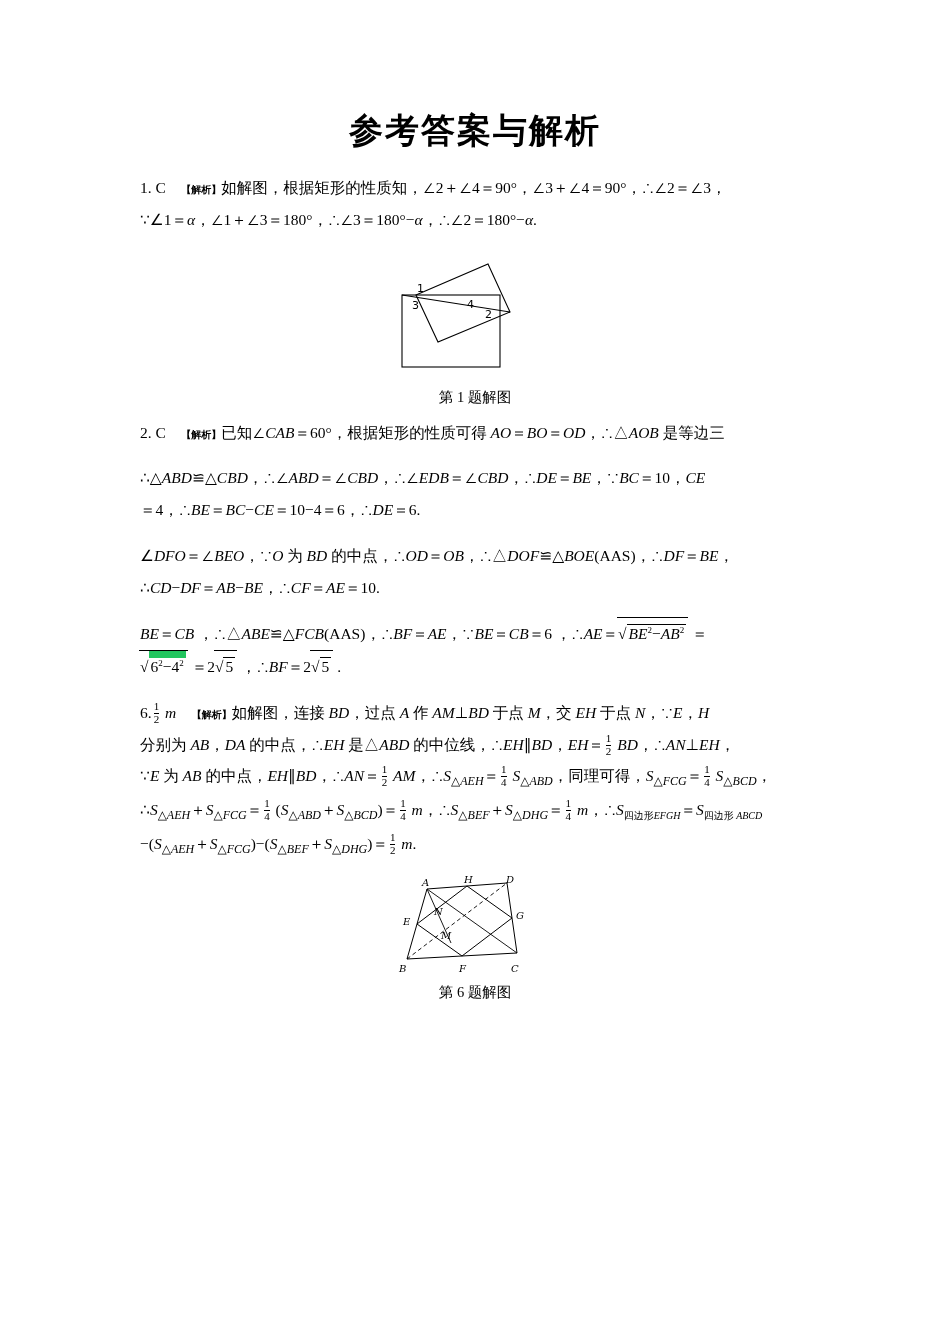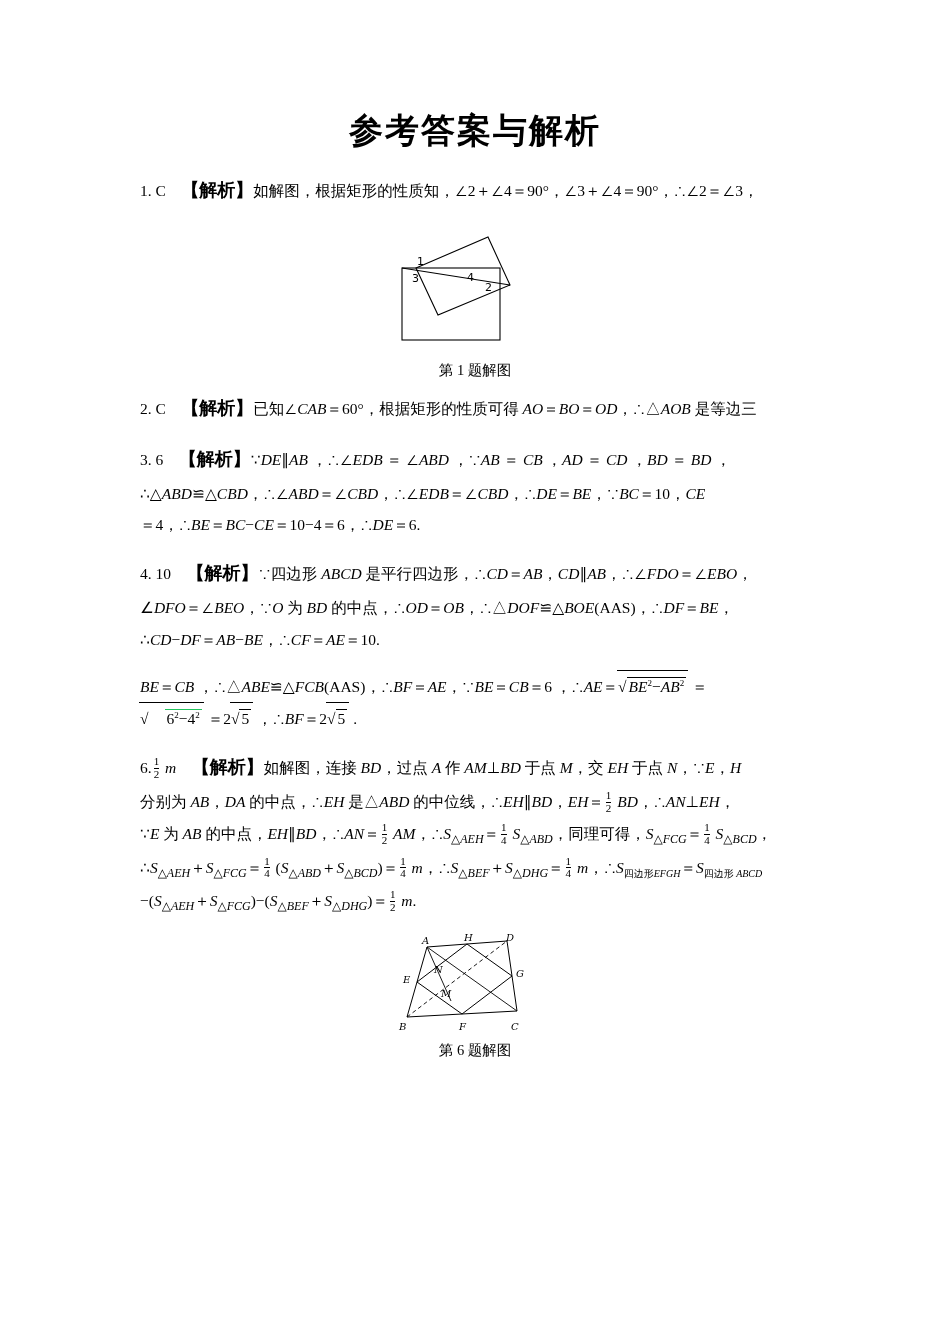--- a/index.html
+++ b/index.html
@@ -38,21 +38,21 @@
     line-height: 2.05;
     text-align: justify;
   }
   .num {
     font-family: "Liberation Serif", serif;
     margin-top: 8px;
   }
   .tag {
     font-family: "DejaVu Sans", sans-serif;
     font-weight: bold;
-    font-size: 18px;
+    font-size: 10px;
   }
   .it {
     font-style: italic;
   }
   .fig {
     text-align: center;
     margin: 6px 0 4px 0;
   }
   .fig-cap {
     text-align: center;
@@ -91,20 +91,23 @@
 <body>
 
 <div class="page">
 
   <div class="doc-title">参考答案与解析</div>
 
   <div class="item">
     <div class="line">
       <span class="num">1. C</span>
       &nbsp;&nbsp;&nbsp;<span class="tag">【解析】</span><span>如解图，根据矩形的性质知，∠2＋∠4＝90°，∠3＋∠4＝90°，∴∠2＝∠3，</span>
+    </div>
+    <div class="line">
+      <span>∵∠1＝<span class="it">α</span>，∠1＋∠3＝180°，∴∠3＝180°−<span class="it">α</span>，∴∠2＝180°−<span class="it">α</span>.</span>
     </div>
   </div>
 
   <div class="fig">
     <svg width="190" height="130" viewBox="0 0 190 130">
       <rect x="22" y="45" width="98" height="72" fill="none" stroke="#000" stroke-width="1.1"></rect>
       <polygon points="36,45 108,14 130,62 58,92" fill="none" stroke="#000" stroke-width="1.1"></polygon>
       <line x1="22" y1="45" x2="130" y2="62" stroke="#000" stroke-width="1.1"></line>
       <line x1="36" y1="45" x2="58" y2="92" stroke="#000" stroke-width="0"></line>
       <text x="37" y="42" font-size="11" font-family="DejaVu Sans, sans-serif">1</text>
@@ -117,50 +120,42 @@
 
   <div class="item">
     <div class="line">
       <span class="num">2. C</span>
       &nbsp;&nbsp;&nbsp;<span class="tag">【解析】</span><span>已知∠<span class="it">CAB</span>＝60°，根据矩形的性质可得 <span class="it">AO</span>＝<span class="it">BO</span>＝<span class="it">OD</span>，∴△<span class="it">AOB</span> 是等边三</span>
     </div>
   </div>
 
   <div class="item">
     <div class="line">
-      <span class="num">3. 6</span>
-      &nbsp;&nbsp;&nbsp;<span class="tag">【解析】</span><span>∵<span class="it">DE</span>∥<span class="it">AB</span> ，∴∠<span class="it">EDB</span> ＝ ∠<span class="it">ABD</span> ，∵<span class="it">AB</span> ＝ <span class="it">CB</span> ，<span class="it">AD</span> ＝ <span class="it">CD</span> ，<span class="it">BD</span> ＝ <span class="it">BD</span> ，</span>
-    </div>
-    <div class="line">
       <span>∴△<span class="it">ABD</span>≌△<span class="it">CBD</span>，∴∠<span class="it">ABD</span>＝∠<span class="it">CBD</span>，∴∠<span class="it">EDB</span>＝∠<span class="it">CBD</span>，∴<span class="it">DE</span>＝<span class="it">BE</span>，∵<span class="it">BC</span>＝10，<span class="it">CE</span></span>
     </div>
     <div class="line">
       <span>＝4，∴<span class="it">BE</span>＝<span class="it">BC</span>−<span class="it">CE</span>＝10−4＝6，∴<span class="it">DE</span>＝6.</span>
     </div>
   </div>
 
   <div class="item">
     <div class="line">
-      <span class="num">4. 10</span>
-      &nbsp;&nbsp;&nbsp;<span class="tag">【解析】</span><span>∵四边形 <span class="it">ABCD</span> 是平行四边形，∴<span class="it">CD</span>＝<span class="it">AB</span>，<span class="it">CD</span>∥<span class="it">AB</span>，∴∠<span class="it">FDO</span>＝∠<span class="it">EBO</span>，</span>
-    </div>
-    <div class="line">
       <span>∠<span class="it">DFO</span>＝∠<span class="it">BEO</span>，∵<span class="it">O</span> 为 <span class="it">BD</span> 的中点，∴<span class="it">OD</span>＝<span class="it">OB</span>，∴△<span class="it">DOF</span>≌△<span class="it">BOE</span>(AAS)，∴<span class="it">DF</span>＝<span class="it">BE</span>，</span>
     </div>
     <div class="line">
       <span>∴<span class="it">CD</span>−<span class="it">DF</span>＝<span class="it">AB</span>−<span class="it">BE</span>，∴<span class="it">CF</span>＝<span class="it">AE</span>＝10.</span>
     </div>
   </div>
 
   <div class="item">
     <div class="line">
       <span><span class="it">BE</span>＝<span class="it">CB</span> ，∴△<span class="it">ABE</span>≌△<span class="it">FCB</span>(AAS)，∴<span class="it">BF</span>＝<span class="it">AE</span>，∵<span class="it">BE</span>＝<span class="it">CB</span>＝6 ，∴<span class="it">AE</span>＝<span class="sqrt">√<span style="border-top:1px solid #000;padding:0 2px;"><span class="it">BE</span><sup>2</sup>−<span class="it">AB</span><sup>2</sup></span></span> ＝</span>
     </div>
     <div class="line">
-      <span><span class="sqrt">√<span style="border-top:1px solid #22c55e;padding:0 2px;margin-left:16px;">6<sup>2</sup>−4<sup>2</sup></span></span> ＝2<span class="sqrt">√<span style="border-top:1px solid #000;padding:0 2px;">5</span></span> ，∴<span class="it">BF</span>＝2<span class="sqrt">√<span style="border-top:1px solid #000;padding:0 2px;">5</span></span> .</span>
+      <span><span class="sqrt">√<span style="border-top:7px solid #22c55e;padding:0 2px;">6<sup>2</sup>−4<sup>2</sup></span></span> ＝2<span class="sqrt">√<span style="border-top:1px solid #000;padding:0 2px;">5</span></span> ，∴<span class="it">BF</span>＝2<span class="sqrt">√<span style="border-top:1px solid #000;padding:0 2px;">5</span></span> .</span>
     </div>
   </div>
 
   <div class="item">
     <div class="line">
       <span class="num">6.<span class="frac"><span class="numr">1</span><span class="den">2</span></span> <span class="it">m</span></span>
       &nbsp;&nbsp;&nbsp;<span class="tag">【解析】</span><span>如解图，连接 <span class="it">BD</span>，过点 <span class="it">A</span> 作 <span class="it">AM</span>⊥<span class="it">BD</span> 于点 <span class="it">M</span>，交 <span class="it">EH</span> 于点 <span class="it">N</span>，∵<span class="it">E</span>，<span class="it">H</span></span>
     </div>
     <div class="line">
       <span>分别为 <span class="it">AB</span>，<span class="it">DA</span> 的中点，∴<span class="it">EH</span> 是△<span class="it">ABD</span> 的中位线，∴<span class="it">EH</span>∥<span class="it">BD</span>，<span class="it">EH</span>＝<span class="frac">1<span class="den">2</span></span> <span class="it">BD</span>，∴<span class="it">AN</span>⊥<span class="it">EH</span>，</span>

